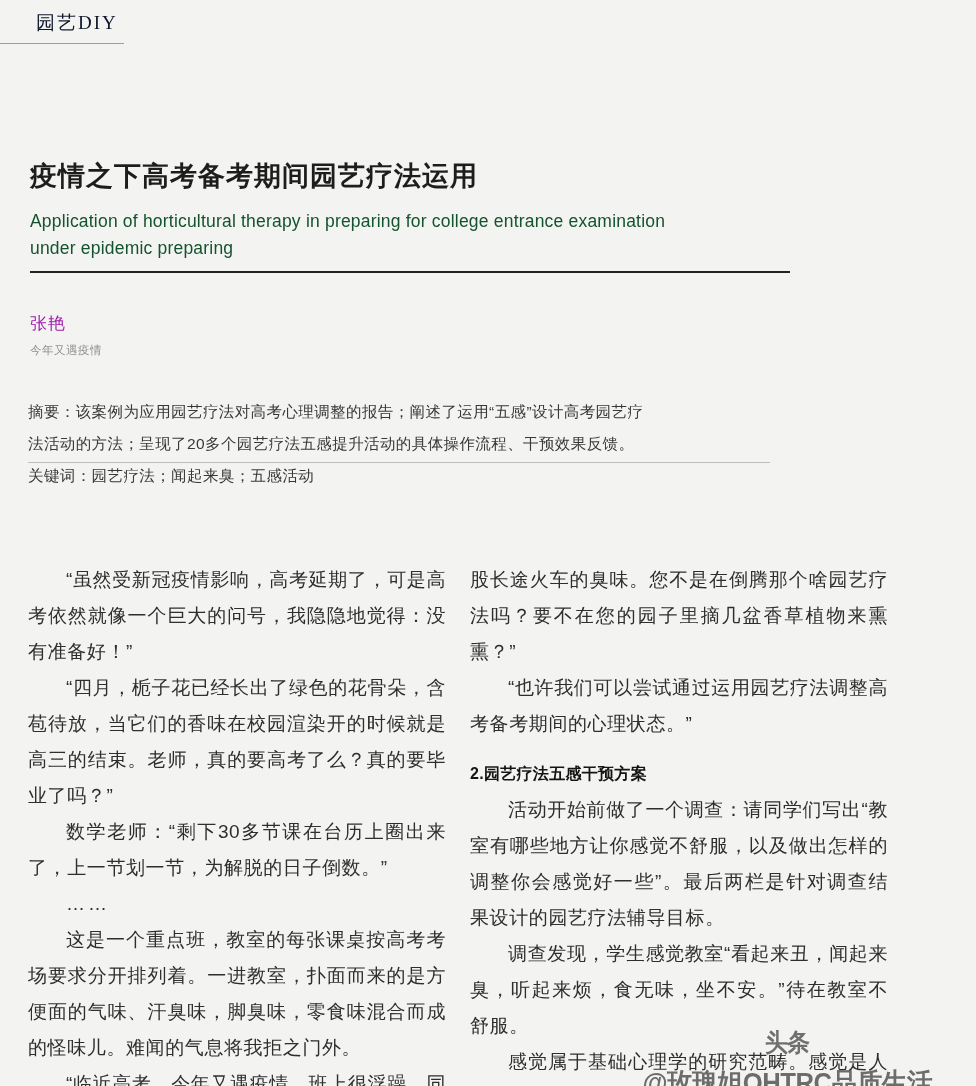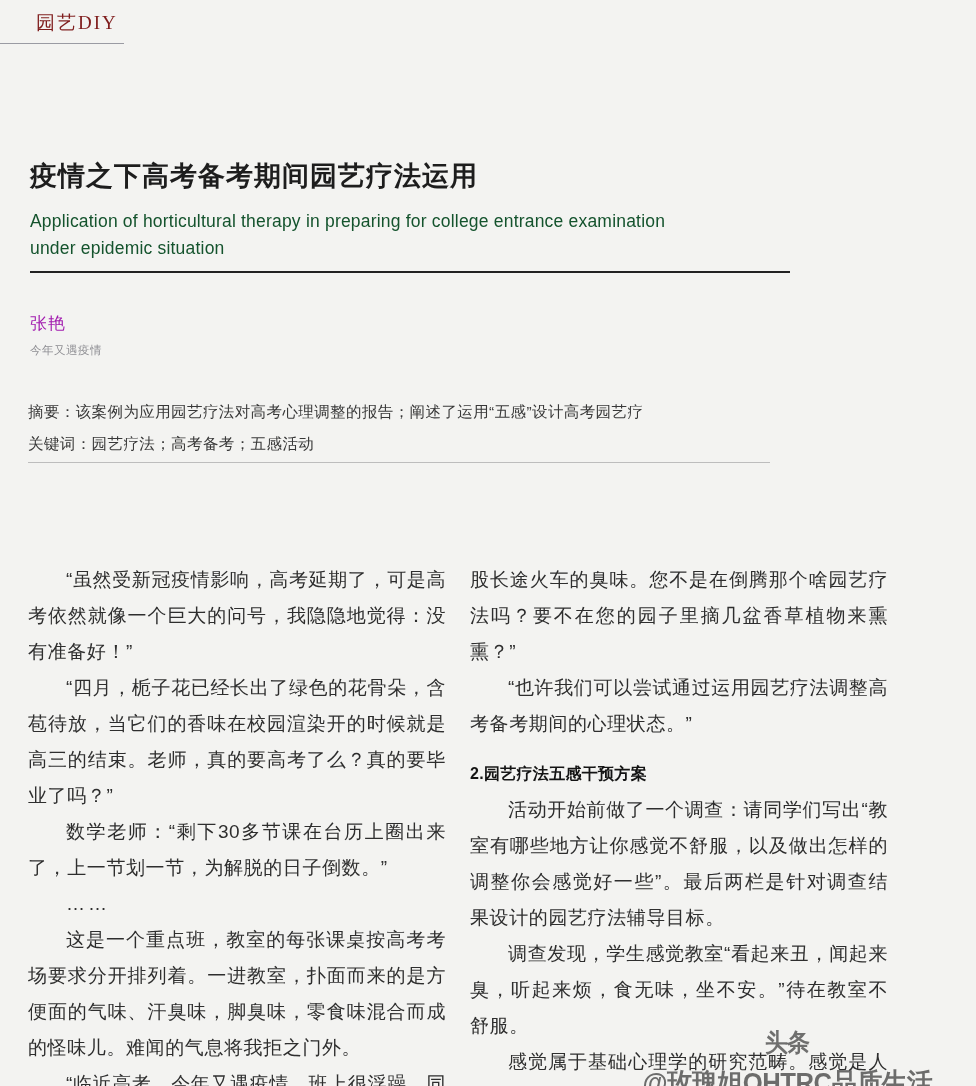--- a/index.html
+++ b/index.html
@@ -31,21 +31,21 @@
     width: 390px;
     height: 46px;
   }
   .runhead-label {
     position: absolute;
     left: 36px;
     top: 10px;
     font-family: "Liberation Serif", "DejaVu Serif", serif;
     font-size: 19px;
     letter-spacing: 2px;
-    color: #7f1d1d;
+    color: #0f172a;
     white-space: nowrap;
   }
   .runhead-rule {
     position: absolute;
     left: 0;
     top: 43px;
     width: 124px;
     height: 1px;
     background: #9a9ba3;
   }
@@ -209,32 +209,33 @@
 <div class="page">
 
   <div class="runhead">
     <div class="runhead-label">园艺DIY</div>
     <div class="runhead-rule"></div>
   </div>
 
   <div class="title-block">
     <h1 class="title-cn">疫情之下高考备考期间园艺疗法运用</h1>
     <div class="title-en">Application of horticultural therapy in preparing for college entrance examination</div>
-    <div class="title-en">under epidemic situation</div>
+    <div class="title-en">under epidemic preparing</div>
   </div>
   <div class="title-rule"></div>
 
   <div class="author-block">
     <div class="author-name">张艳</div>
     <div class="author-affil">今年又遇疫情</div>
   </div>
 
   <div class="abstract-block">
     <p class="abstract-line">摘要：该案例为应用园艺疗法对高考心理调整的报告；阐述了运用“五感”设计高考园艺疗</p>
-    <p class="keywords-line">关键词：园艺疗法；高考备考；五感活动</p>
+    <p class="abstract-line">法活动的方法；呈现了20多个园艺疗法五感提升活动的具体操作流程、干预效果反馈。</p>
+    <p class="keywords-line">关键词：园艺疗法；闻起来臭；五感活动</p>
   </div>
   <div class="abstract-rule"></div>
 
   <div class="columns">
     <div class="col col-left" id="col-left">
         <p class="para">“虽然受新冠疫情影响，高考延期了，可是高考依然就像一个巨大的问号，我隐隐地觉得：没有准备好！”</p>
         <p class="para">“四月，栀子花已经长出了绿色的花骨朵，含苞待放，当它们的香味在校园渲染开的时候就是高三的结束。老师，真的要高考了么？真的要毕业了吗？”</p>
         <p class="para">数学老师：“剩下30多节课在台历上圈出来了，上一节划一节，为解脱的日子倒数。”</p>
         <p class="para ellipsis">……</p>
         <p class="para">这是一个重点班，教室的每张课桌按高考考场要求分开排列着。一进教室，扑面而来的是方便面的气味、汗臭味，脚臭味，零食味混合而成的怪味儿。难闻的气息将我拒之门外。</p>

